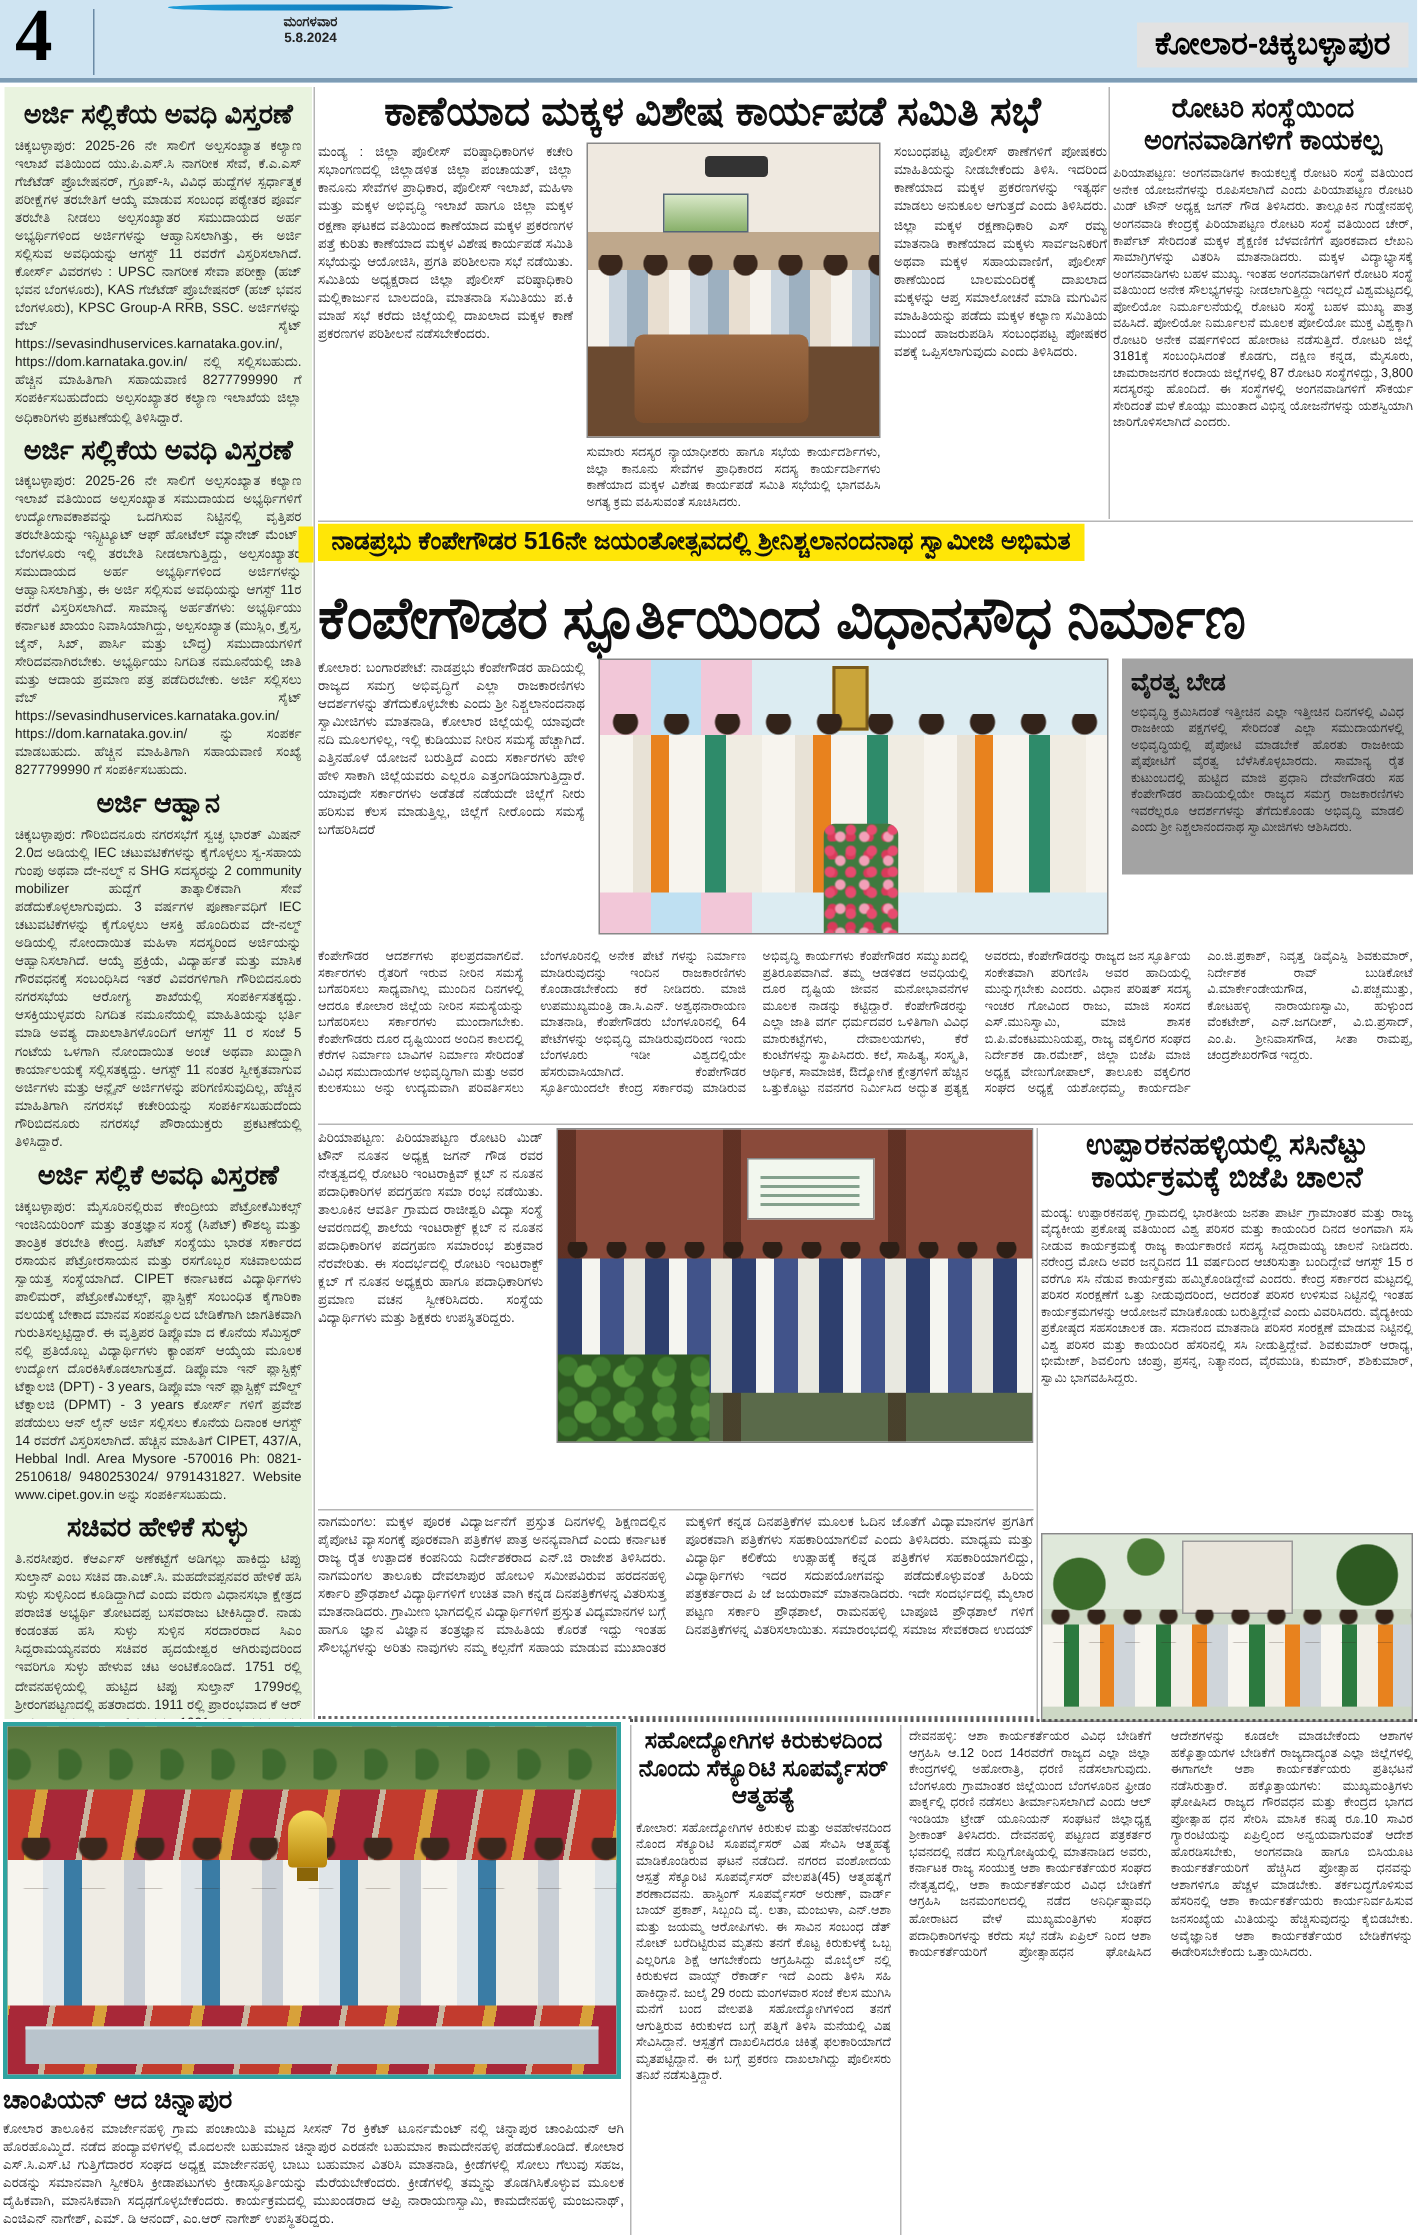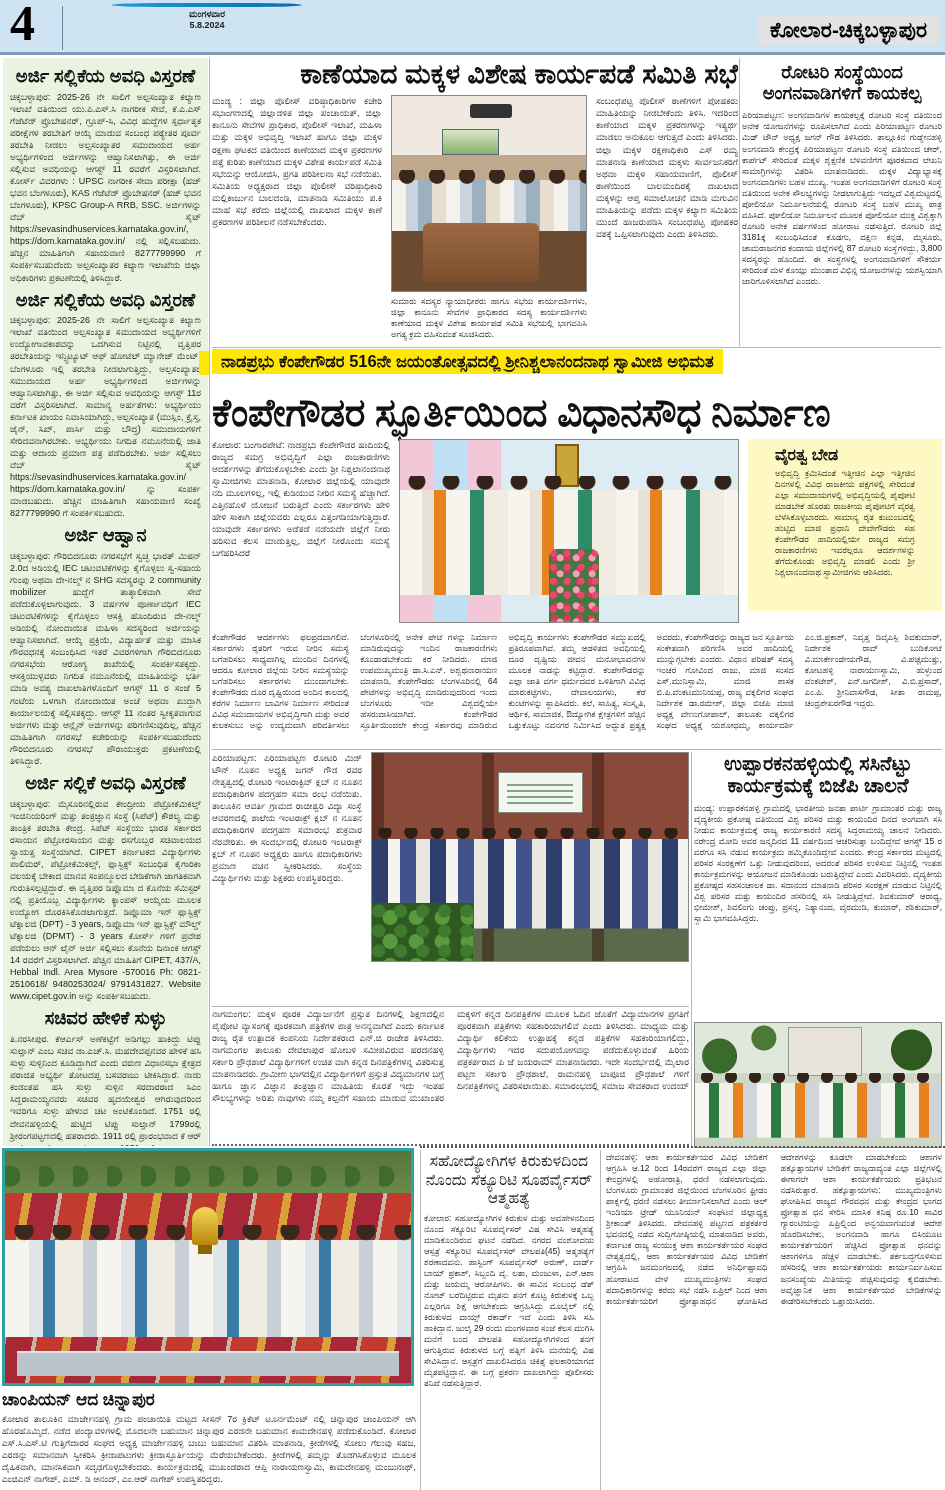--- a/index.html
+++ b/index.html
@@ -31,21 +31,21 @@
   .crowd{position:absolute;left:0;right:0}
 
   
   .leftcol{position:absolute;left:3px;top:58px;width:205px;height:1088px;background:#e9f3df;
            padding:2px 7px;box-sizing:border-box;overflow:hidden}
   .la-title{font-size:18px;font-weight:bold;text-align:center;margin:7px 0 4px;line-height:1.1}
   .ychip{position:absolute;left:199px;top:351px;width:10px;height:24px;background:#ffe607}
 
   
   .center-top{position:absolute;left:212px;top:58px;width:526px;height:288px;overflow:hidden}
-  .ct-head{font-size:27px;font-weight:bold;line-height:1.05;margin:2px 0 7px;text-align:right;white-space:nowrap}
+  .ct-head{font-size:27px;font-weight:bold;line-height:1.05;margin:2px 0 7px;text-align:center;white-space:nowrap}
   .ct-row{display:flex;gap:9px}
   .ct-c1{width:170px}.ct-c2{width:196px}.ct-c3{flex:1}
   .ct-photo{width:196px;height:197px;margin-bottom:4px}
   .ph-meeting{background:linear-gradient(#efe9e0 0 30%,#bfa88c 30% 56%,#6b4a30 56% 100%)}
   .mt-ac{position:absolute;left:40%;top:4%;width:22%;height:7%;background:#333;border-radius:3px}
   .mt-banner{position:absolute;left:26%;top:17%;width:28%;height:12%;
              background:linear-gradient(#d9e8c8,#88b06a);border:1px solid #567}
   .mt-table{position:absolute;left:16%;bottom:5%;width:60%;height:30%;
             background:linear-gradient(#9c6a43,#7b4e2d);border-radius:6px}
   .mt-crowd{bottom:24%;height:38%;
@@ -68,21 +68,21 @@
   .kp-frame{position:absolute;left:46%;top:2%;width:7%;height:24%;background:#caa53a;border:2px solid #7a5a1a;box-sizing:border-box}
   .kp-crowd{bottom:0;height:80%;
     background-image:radial-gradient(circle at 50% 18%,#33231a 26%,transparent 30%),
       repeating-linear-gradient(90deg,#f7f4ee 0 22px,#e8e2d6 22px 34px,#e8821e 34px 46px,#f7f4ee 46px 70px,#2e8b6a 70px 84px,#f0ece2 84px 108px);
     background-size:34px 30px,100% 72%;background-position:0 0,0 14px;background-repeat:repeat-x,no-repeat}
   .kp-flowers{position:absolute;left:44%;bottom:0;width:15%;height:40%;border-radius:8px 8px 0 0;
     background:radial-gradient(circle at 30% 30%,#e84a6f 3px,transparent 4px),
                radial-gradient(circle at 70% 55%,#f2a0b8 3px,transparent 4px),
                radial-gradient(circle at 50% 75%,#d83a5a 3px,transparent 4px),#3f7a3f;
     background-size:14px 14px,16px 16px,12px 12px}
-  .kemp-side{flex:1;background:#fef9c3;padding:7px 27px;height:172px;box-sizing:border-box;overflow:hidden}
+  .kemp-side{flex:1;background:#a3a3a3;padding:7px 6px;height:144px;box-sizing:border-box;overflow:hidden}
   .side-title{font-size:16px;font-weight:bold;margin:0 0 4px}
   .kemp-more{margin-top:7px;column-count:5;column-gap:11px;height:126px;overflow:hidden}
 
   
   .rclub{position:absolute;left:212px;top:752px;width:477px;height:252px;overflow:hidden}
   .rc-head{font-size:22px;font-weight:bold;margin:0 0 7px;white-space:nowrap}
   .rc-row{display:flex;gap:9px}
   .rc-text{width:150px}
   .rc-photo{flex:1;height:210px}
   .ph-rotary{background:
@@ -133,21 +133,21 @@
     background-size:38px 34px,100% 72%;background-position:0 0,0 15px;background-repeat:repeat-x,no-repeat}
   .tp-table{position:absolute;left:3%;bottom:3%;width:94%;height:10%;background:#b9c4cc;border-top:2px solid #dfe6ea}
   .tp-cup{position:absolute;left:46%;top:24%;width:26px;height:38px;
           background:linear-gradient(#f5d95a,#b8860b);border-radius:13px 13px 3px 3px}
   .tp-cup::after{content:"";position:absolute;left:6px;bottom:-9px;width:14px;height:9px;background:#8a6508}
 
   .champ{position:absolute;left:2px;top:1390px;width:414px;height:98px;overflow:hidden}
   .champ-title{font-size:17px;font-weight:bold;text-align:left;margin:0 0 3px}
 
   .suicide{position:absolute;left:424px;top:1152px;width:170px;height:336px;overflow:hidden}
-  .sc-head{font-size:15.5px;font-weight:normal;text-align:center;line-height:1.2;margin:0 0 5px}
+  .sc-head{font-size:15.5px;font-weight:bold;text-align:center;line-height:1.2;margin:0 0 5px}
 
   .demands{position:absolute;left:606px;top:1152px;width:336px;height:336px;overflow:hidden}
   .dm-head{font-size:20px;font-weight:bold;margin:0 0 5px;white-space:nowrap}
   .dm-body{column-count:2;column-gap:13px;height:300px;overflow:hidden}
 
   .dotline{position:absolute;left:420px;top:1146px;width:525px;border-top:2px dotted #555}
 </style>
 </head>
 <body>
 

